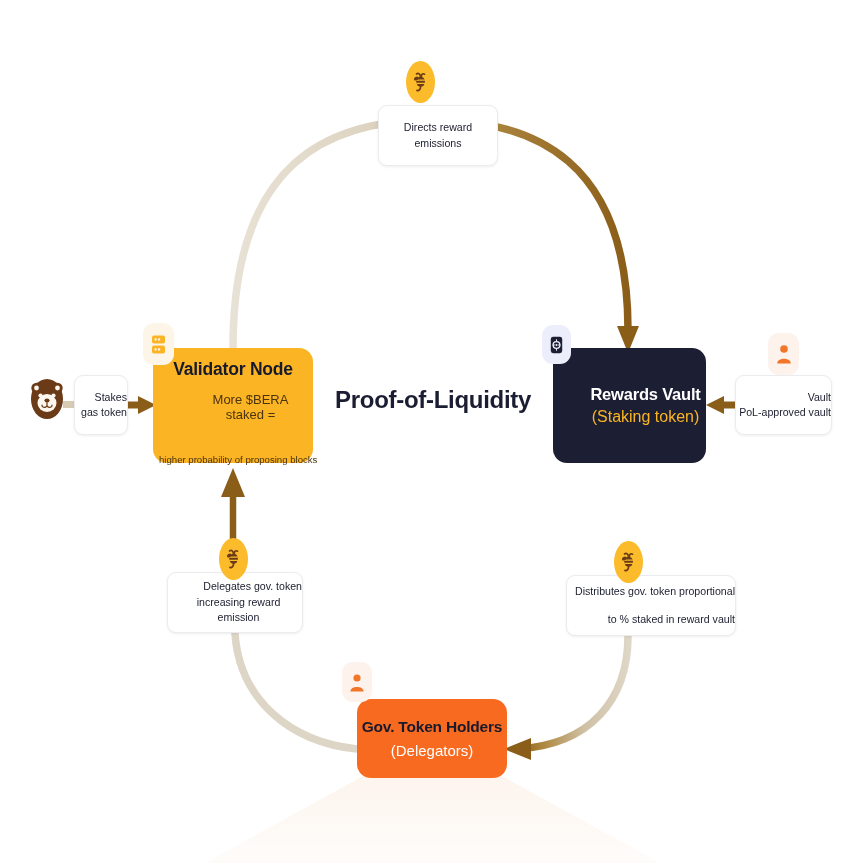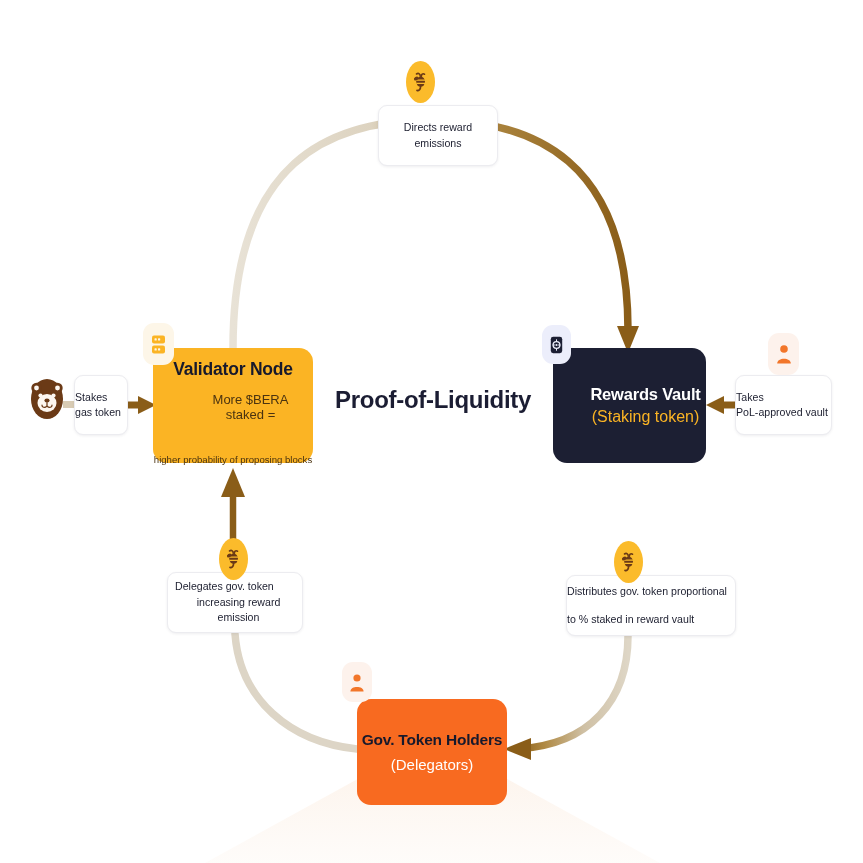--- a/index.html
+++ b/index.html
@@ -22,21 +22,21 @@
   }
 
   
   .arcs{position:absolute;left:0;top:0;width:863px;height:863px;z-index:1;pointer-events:none;}
 
   
   .node{
     position:absolute;
     border-radius:14px;
     display:flex;flex-direction:column;
-    align-items:center;justify-content:center;
+    justify-content:center;
     text-align:center;
     z-index:6;
     box-sizing:border-box;
   }
   .node .title{
     font-weight:bold;
     letter-spacing:-0.2px;
     line-height:1.1;
   }
 
@@ -55,21 +55,21 @@
   #rewards-vault{
     left:553px;top:348px;width:153px;height:115px;
     background:#1c1f33;
     padding-left:32px;
   }
   #rewards-vault .title{font-size:16.5px;color:#ffffff;}
   #rewards-vault .sub1{font-size:16px;color:#FBB424;margin-top:5px;}
 
   
   #gov-holders{
-    left:357px;top:699px;width:150px;height:106px;
+    left:357px;top:699px;width:150px;height:79px;
     background:#F86A20;
   }
   #gov-holders .title{font-size:15.5px;color:#17192c;}
   #gov-holders .sub1{font-size:15px;color:#ffffff;margin-top:7px;}
 
   
   .badge{
     position:absolute;
     border-radius:11px;
     display:flex;align-items:center;justify-content:center;
@@ -80,21 +80,21 @@
   #gov-badge{left:342px;top:662px;width:30px;height:40px;background:#fdf2ec;}
   #takes-badge{left:768px;top:333px;width:31px;height:42px;background:#fdf2ec;}
 
   
   .label-card{
     position:absolute;
     background:#ffffff;
     border:1px solid #ececf0;
     border-radius:9px;
     display:flex;flex-direction:column;
-    align-items:flex-start;justify-content:center;
+    align-items:flex-end;justify-content:center;
     text-align:center;
     color:#1b1d2e;
     box-shadow:0 1px 3px rgba(20,20,40,.07);
     z-index:5;
     box-sizing:border-box;
     line-height:1.45;
   }
   #label-directs{left:378px;top:105px;width:120px;height:61px;font-size:10.6px;}
   #label-stakes{left:74px;top:375px;width:54px;height:60px;font-size:10.6px;}
   #label-takes{left:735px;top:375px;width:97px;height:60px;font-size:10.6px;}
@@ -292,21 +292,21 @@
   <div class="label-card" id="label-directs">
     <div>Directs reward emissions</div>
   </div>
 
   <div class="label-card" id="label-stakes">
     <div>Stakes</div>
     <div>gas token</div>
   </div>
 
   <div class="label-card" id="label-takes">
-    <div>Takes</div>
+    <div>Vault</div>
     <div>PoL-approved vault</div>
   </div>
 
   <div class="label-card" id="label-delegates">
     <div>Delegates gov. token</div>
     <div>increasing reward emission</div>
   </div>
 
   <div class="label-card" id="label-distributes">
     <div>Distributes gov. token proportional</div>

